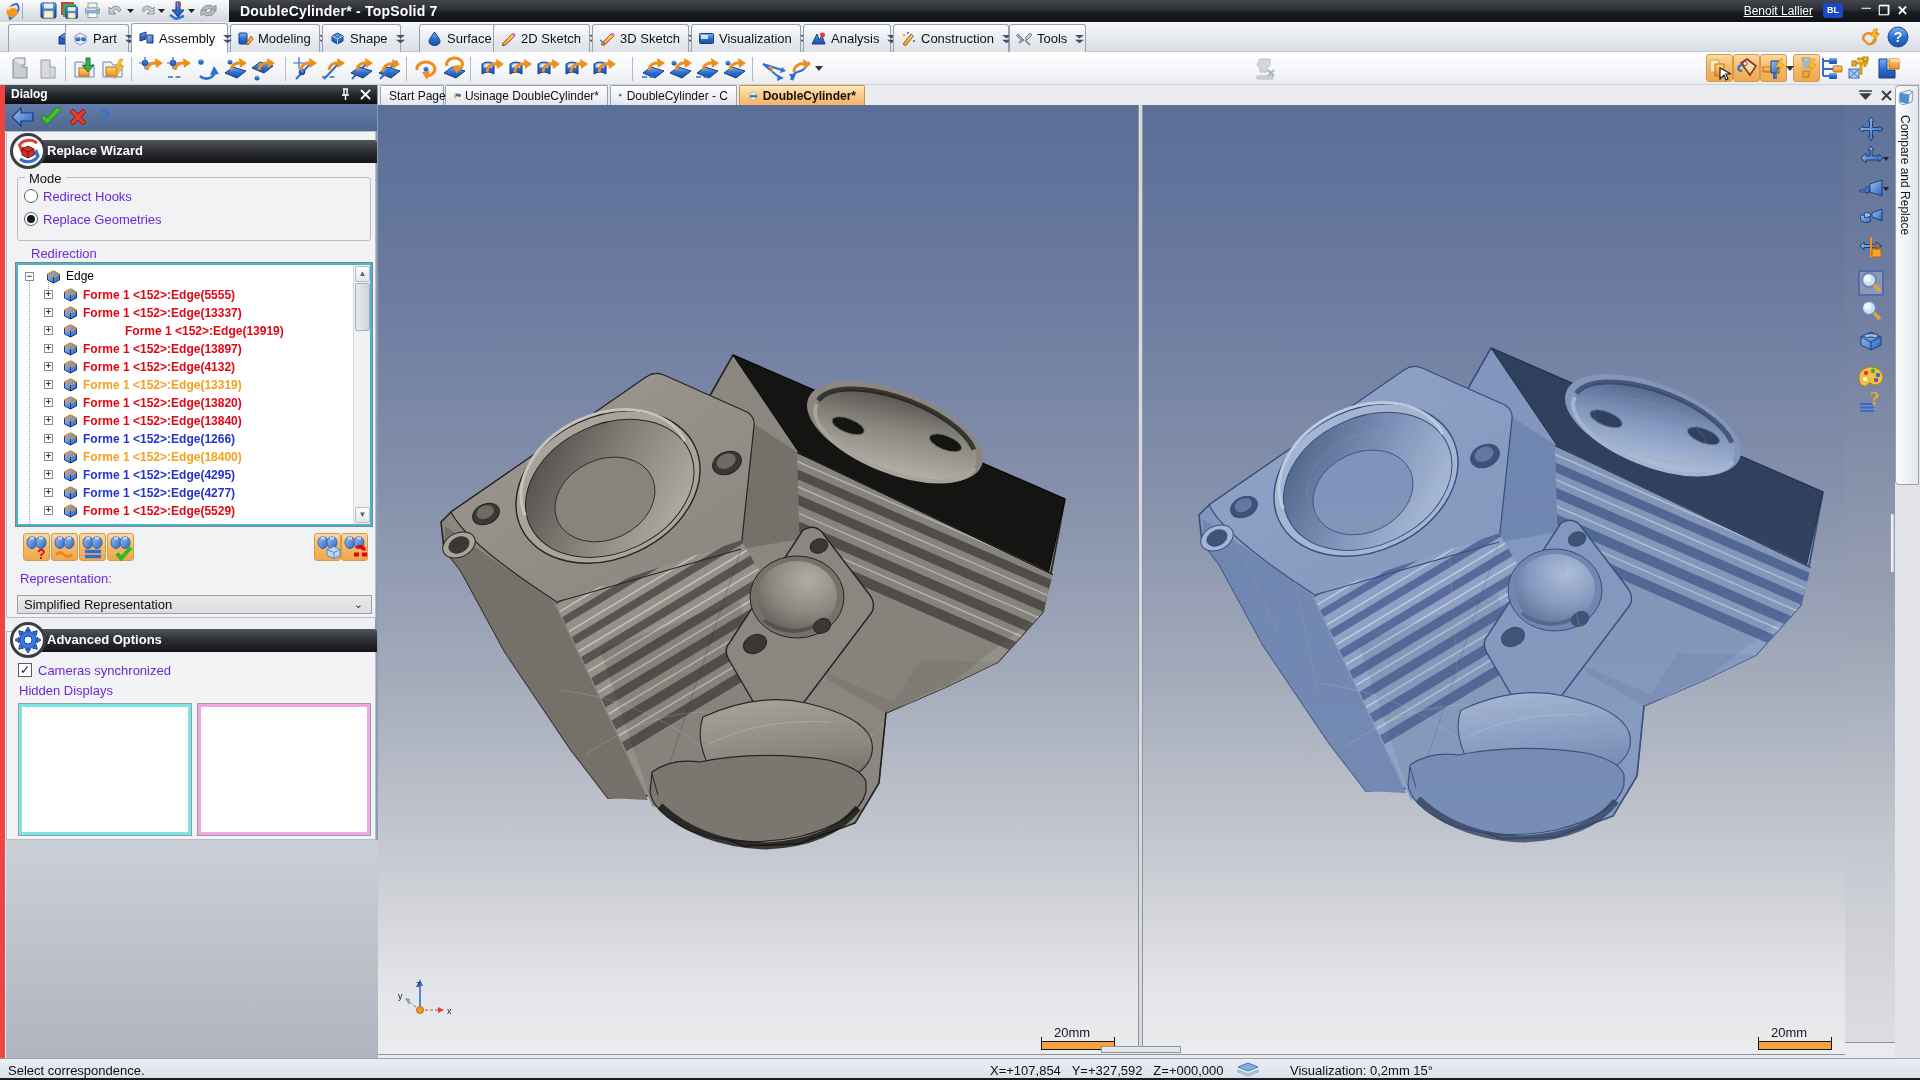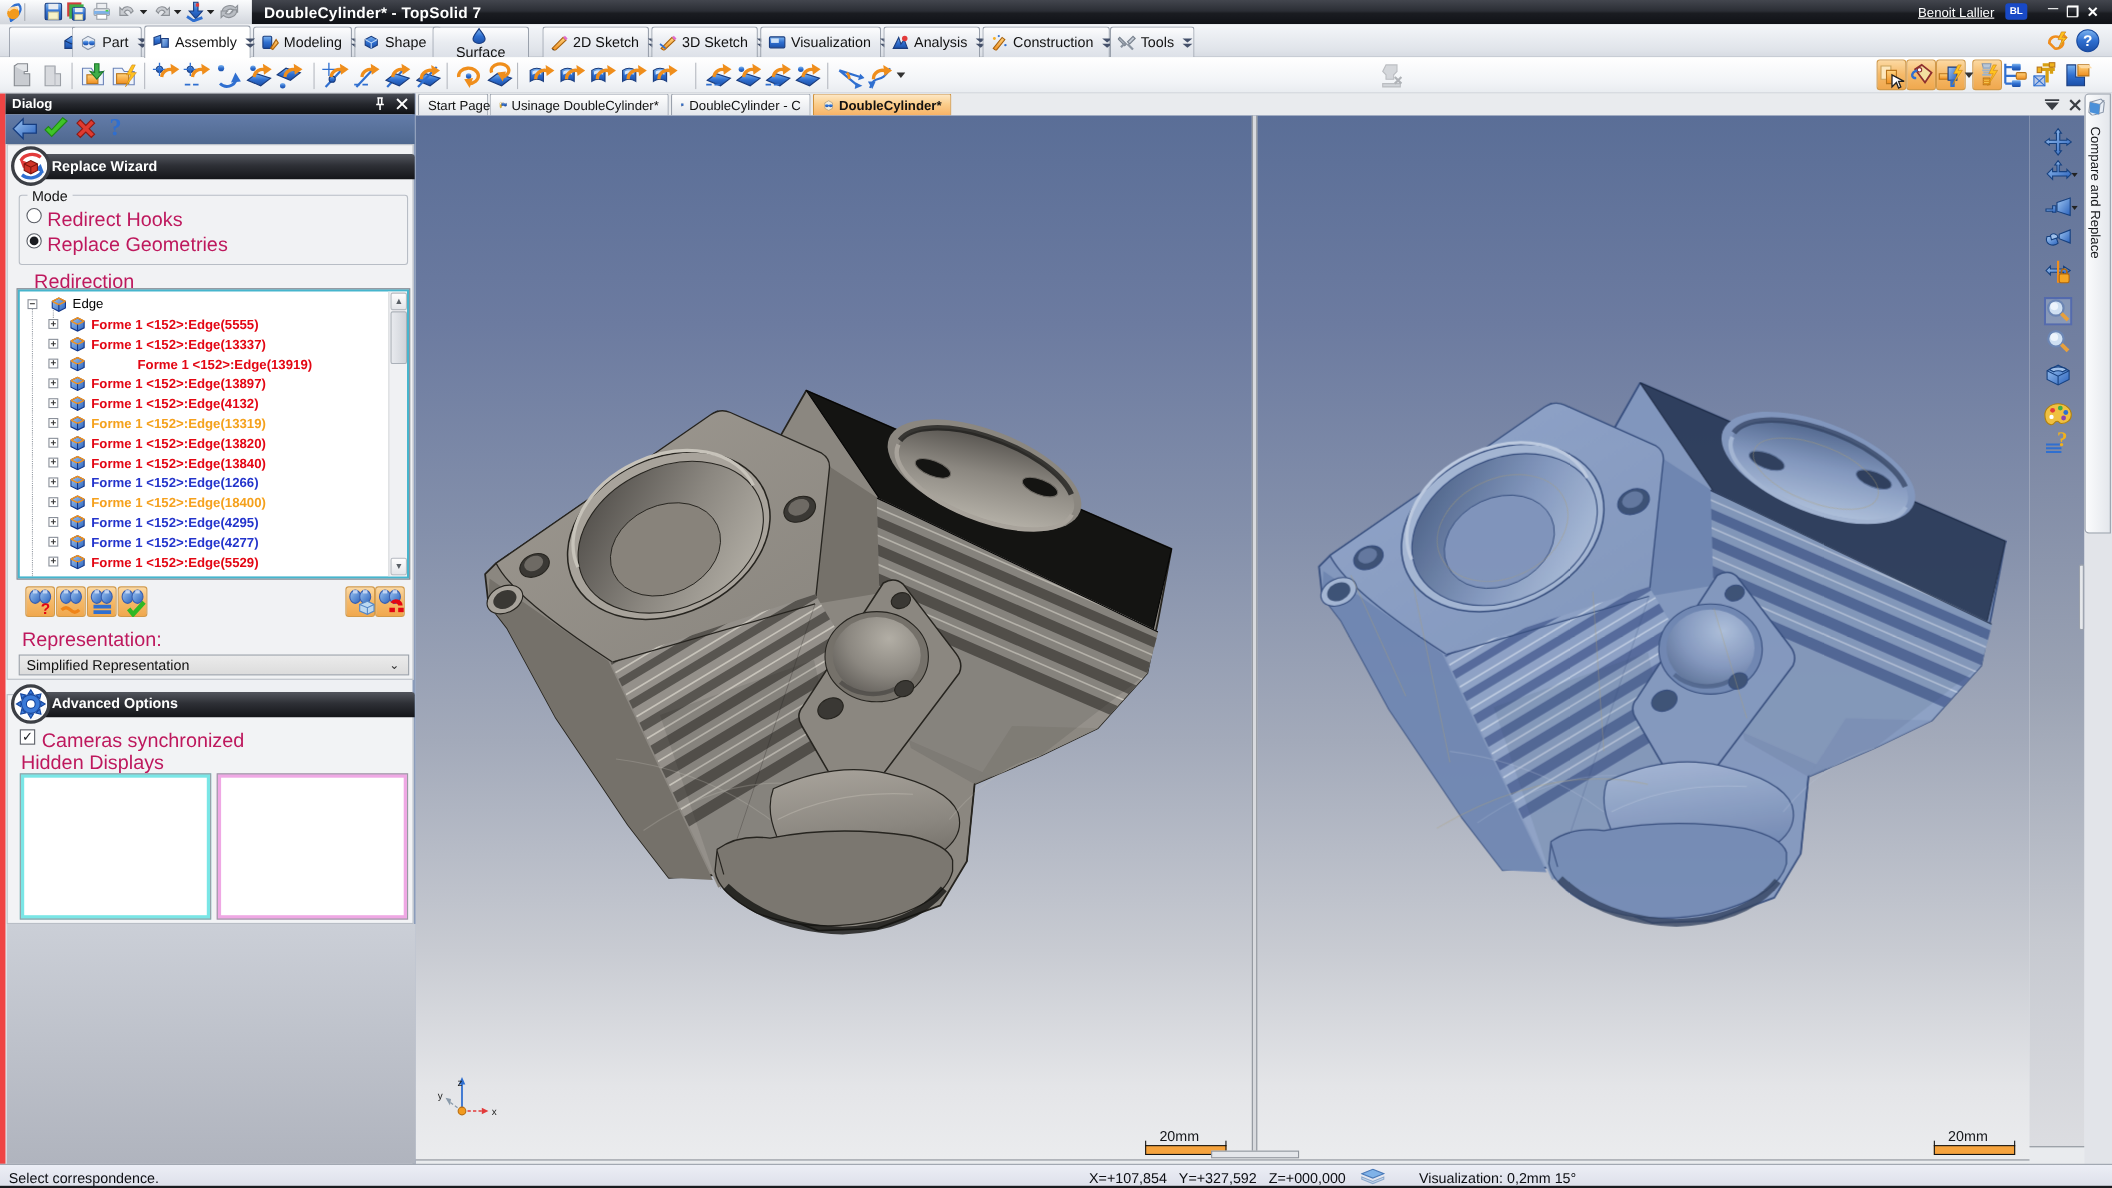--- a/index.html
+++ b/index.html
@@ -26,21 +26,21 @@
 #dialog{left:0;top:85px;width:378px;height:973px;background:#eef0f3;border-left:5px solid #ef4444;border-right:3px solid #8b9cba;}
 #dlg-head{left:0;top:0;width:372px;height:19px;background:linear-gradient(180deg,#4a4e57,#26282e 50%,#0e1013 100%);color:#fff;font-size:12px;font-weight:bold;padding:2px 0 0 6px;}
 #dlg-tools{left:0;top:19px;width:372px;height:27px;background:linear-gradient(180deg,#637ca9,#4f688f);}
 #wiz-panel{left:1px;top:46px;width:370px;height:487px;background:#f1f2f4;border:1px solid #b9bec6;}
 .secbar{position:absolute;height:23px;background:linear-gradient(180deg,#53565e,#2e3036 45%,#141519 100%);border-radius:10px 3px 0 0;color:#fff;font-weight:bold;font-size:13px;padding:3px 0 0 14px;}
 .circico{position:absolute;width:36px;height:36px;border-radius:50%;background:radial-gradient(circle at 40% 35%,#ffffff 55%,#dfe2e6);border:3px solid #3c3f45;box-shadow:0 0 0 1px #fff inset;z-index:4;}
 .grpbox{position:absolute;border:1px solid #b8bdc5;border-radius:3px;}
 .grplabel{position:absolute;background:#f1f2f4;padding:0 4px;font-size:13px;color:#111;}
 .radio{position:absolute;width:14px;height:14px;border-radius:50%;border:1px solid #5a5e66;background:#fff;}
 .radio.sel:after{content:"";position:absolute;left:2px;top:2px;width:8px;height:8px;border-radius:50%;background:#1a1c20;}
-.lbl13{position:absolute;font-size:18px;color:#be185d;}
+.lbl13{position:absolute;font-size:13px;color:#6d28d9;}
 #tree{position:absolute;left:11px;top:178px;width:356px;height:263px;background:#fff;border:2px solid #46b5cd;outline:1px solid #7e858f;overflow:hidden;}
 .trow{position:absolute;left:0;height:18px;font-size:12px;font-weight:bold;white-space:nowrap;}
 .pm{position:absolute;width:9px;height:9px;border:1px solid #898f99;background:#fff;font-size:9px;line-height:7px;text-align:center;color:#333;}
 #vscroll{position:absolute;right:0;top:0;width:17px;height:100%;background:#f0f1f3;border-left:1px solid #d8dadd;}
 .sbtn{position:absolute;left:1px;width:15px;height:16px;background:linear-gradient(180deg,#fdfdfd,#e4e6ea);border:1px solid #b8bcc2;border-radius:2px;color:#5a6066;font-size:8px;text-align:center;line-height:14px;}
 #sthumb{position:absolute;left:1px;top:18px;width:15px;height:48px;background:linear-gradient(90deg,#e8eaee,#cfd3d9);border:1px solid #aab0b8;border-radius:2px;}
 .obtn{position:absolute;width:27px;height:28px;background:linear-gradient(180deg,#fcd9a2,#f5b968 50%,#f0a84e);border:1px solid #d29a4a;border-radius:3px;}
 #repr-dd{left:12px;top:510px;width:355px;height:19px;background:linear-gradient(180deg,#ebebeb,#dcdcdc);border:1px solid #9aa0a8;font-size:13px;color:#111;padding:1px 0 0 6px;}
 #adv-panel{left:1px;top:546px;width:370px;height:209px;background:#f2f3f5;border:1px solid #b9bec6;}
 .chk{position:absolute;width:14px;height:14px;border:1px solid #5a5e66;background:#fff;font-size:12px;line-height:13px;text-align:center;color:#1a1c20;}
@@ -192,21 +192,21 @@
       <svg class="ric" viewBox="0 0 17 15">
         <path d="M3 5 8.5 2 14 5 14 10 8.5 13 3 10z" fill="url(#blu)" stroke="#1a3c7e"></path>
         <path d="M3 5 8.5 8 14 5M8.5 8 8.5 13" fill="none" stroke="#bcd6f5"></path>
       </svg>
       <span>Shape</span>
       <svg class="chev" viewBox="0 0 11 10">
         <path d="M1 1 H10 L5.5 4.6z" fill="#44506a"></path>
         <path d="M1 5.7 H10 L5.5 9.3z" fill="#44506a"></path>
       </svg>
     </div>
-<div class="rtab" style="left:393px;width:88px;flex-direction:column;">
+<div class="rtab" style="left:419px;width:88px;">
       <svg class="ric" viewBox="0 0 17 15">
         <path d="M8.5 1 C12 6 14 8 14 10.5 A5.5 4 0 0 1 3 10.5 C3 8 5 6 8.5 1z" fill="url(#blu)" stroke="#1a3c7e"></path>
       </svg>
       <span>Surface</span>
       <svg class="chev" viewBox="0 0 11 10">
         <path d="M1 1 H10 L5.5 4.6z" fill="#44506a"></path>
         <path d="M1 5.7 H10 L5.5 9.3z" fill="#44506a"></path>
       </svg>
     </div>
 <div class="rtab" style="left:493px;width:97px;">

